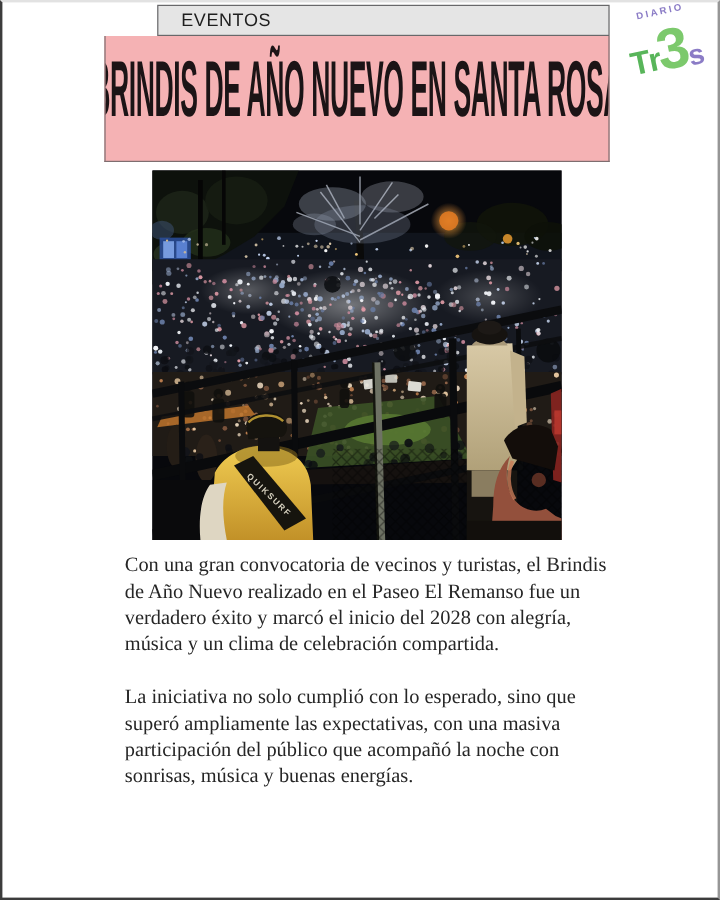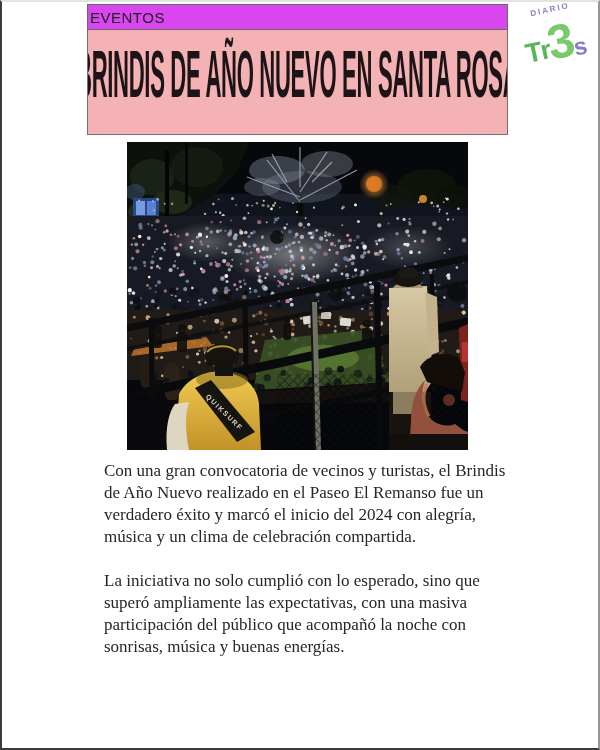--- a/index.html
+++ b/index.html
@@ -5,23 +5,23 @@
   html,body{margin:0;padding:0;background:#ffffff;}
   .page{
     position:relative;width:600px;height:750px;background:#ffffff;overflow:hidden;
     box-sizing:border-box;
     border-left:2px solid #3c3c3c;border-right:2px solid #969696;
     border-bottom:2px solid #3c3c3c;border-top:2px solid #e2e2e2;
     font-family:"Liberation Sans",sans-serif;
   }
   .masthead{position:absolute;left:85px;top:2px;width:421px;}
   .category-bar{
-    height:26px;background:#d946ef;border:1px solid #68686a;
+    height:26px;background:#e5e5e5;border:1px solid #68686a;
     line-height:26px;font-size:15px;letter-spacing:.5px;color:#1e1e1e;
-    padding-left:2px;box-sizing:border-box;
+    padding-left:19px;box-sizing:border-box;margin-left:44px;
   }
   .headline-banner{
     height:105px;background:#f5b2b4;border:1px solid #7e6e70;border-top:none;
     display:flex;align-items:center;justify-content:center;
     overflow:hidden;box-sizing:border-box;padding-bottom:16px;
   }
   .headline{
     display:inline-block;white-space:nowrap;
     font-weight:700;font-size:66px;letter-spacing:-1px;color:#1c1416;
     transform:scaleX(.335);transform-origin:center center;
@@ -1026,17 +1026,17 @@
         <path d="M293,225 C300,212 320,208 332,216 L338,230 L335,250 L300,240 Z" fill="#130d0a"></path>
         <path d="M298,238 C294,250 294,262 300,272 C306,282 318,286 328,282 L336,288 L341,290 L341,308 L282,308 L284,280 C284,262 288,248 298,238 Z" fill="#93503c"></path>
         <path d="M300,242 C296,252 296,264 302,274" stroke="#c87a58" stroke-width="3" fill="none" opacity=".8"></path>
         <circle cx="322" cy="258" r="6" fill="#6e3728" opacity=".8"></circle>
         <rect x="262" y="292" width="79" height="16" fill="#120f0c"></rect>
       </g>
     </svg>
   </div>
 
   <div class="article">
-    <p class="gap-after">Con una gran convocatoria de vecinos y turistas, el Brindis de Año Nuevo realizado en el Paseo El Remanso fue un verdadero éxito y marcó el inicio del 2024 con alegría, música y un clima de celebración compartida.</p>
+    <p class="gap-after">Con una gran convocatoria de vecinos y turistas, el Brindis de Año Nuevo realizado en el Paseo El Remanso fue un verdadero éxito y marcó el inicio del 2028 con alegría, música y un clima de celebración compartida.</p>
     <p>La iniciativa no solo cumplió con lo esperado, sino que superó ampliamente las expectativas, con una masiva participación del público que acompañó la noche con sonrisas, música y buenas energías.</p>
   </div>
 
 </div>
 
 </body></html>

